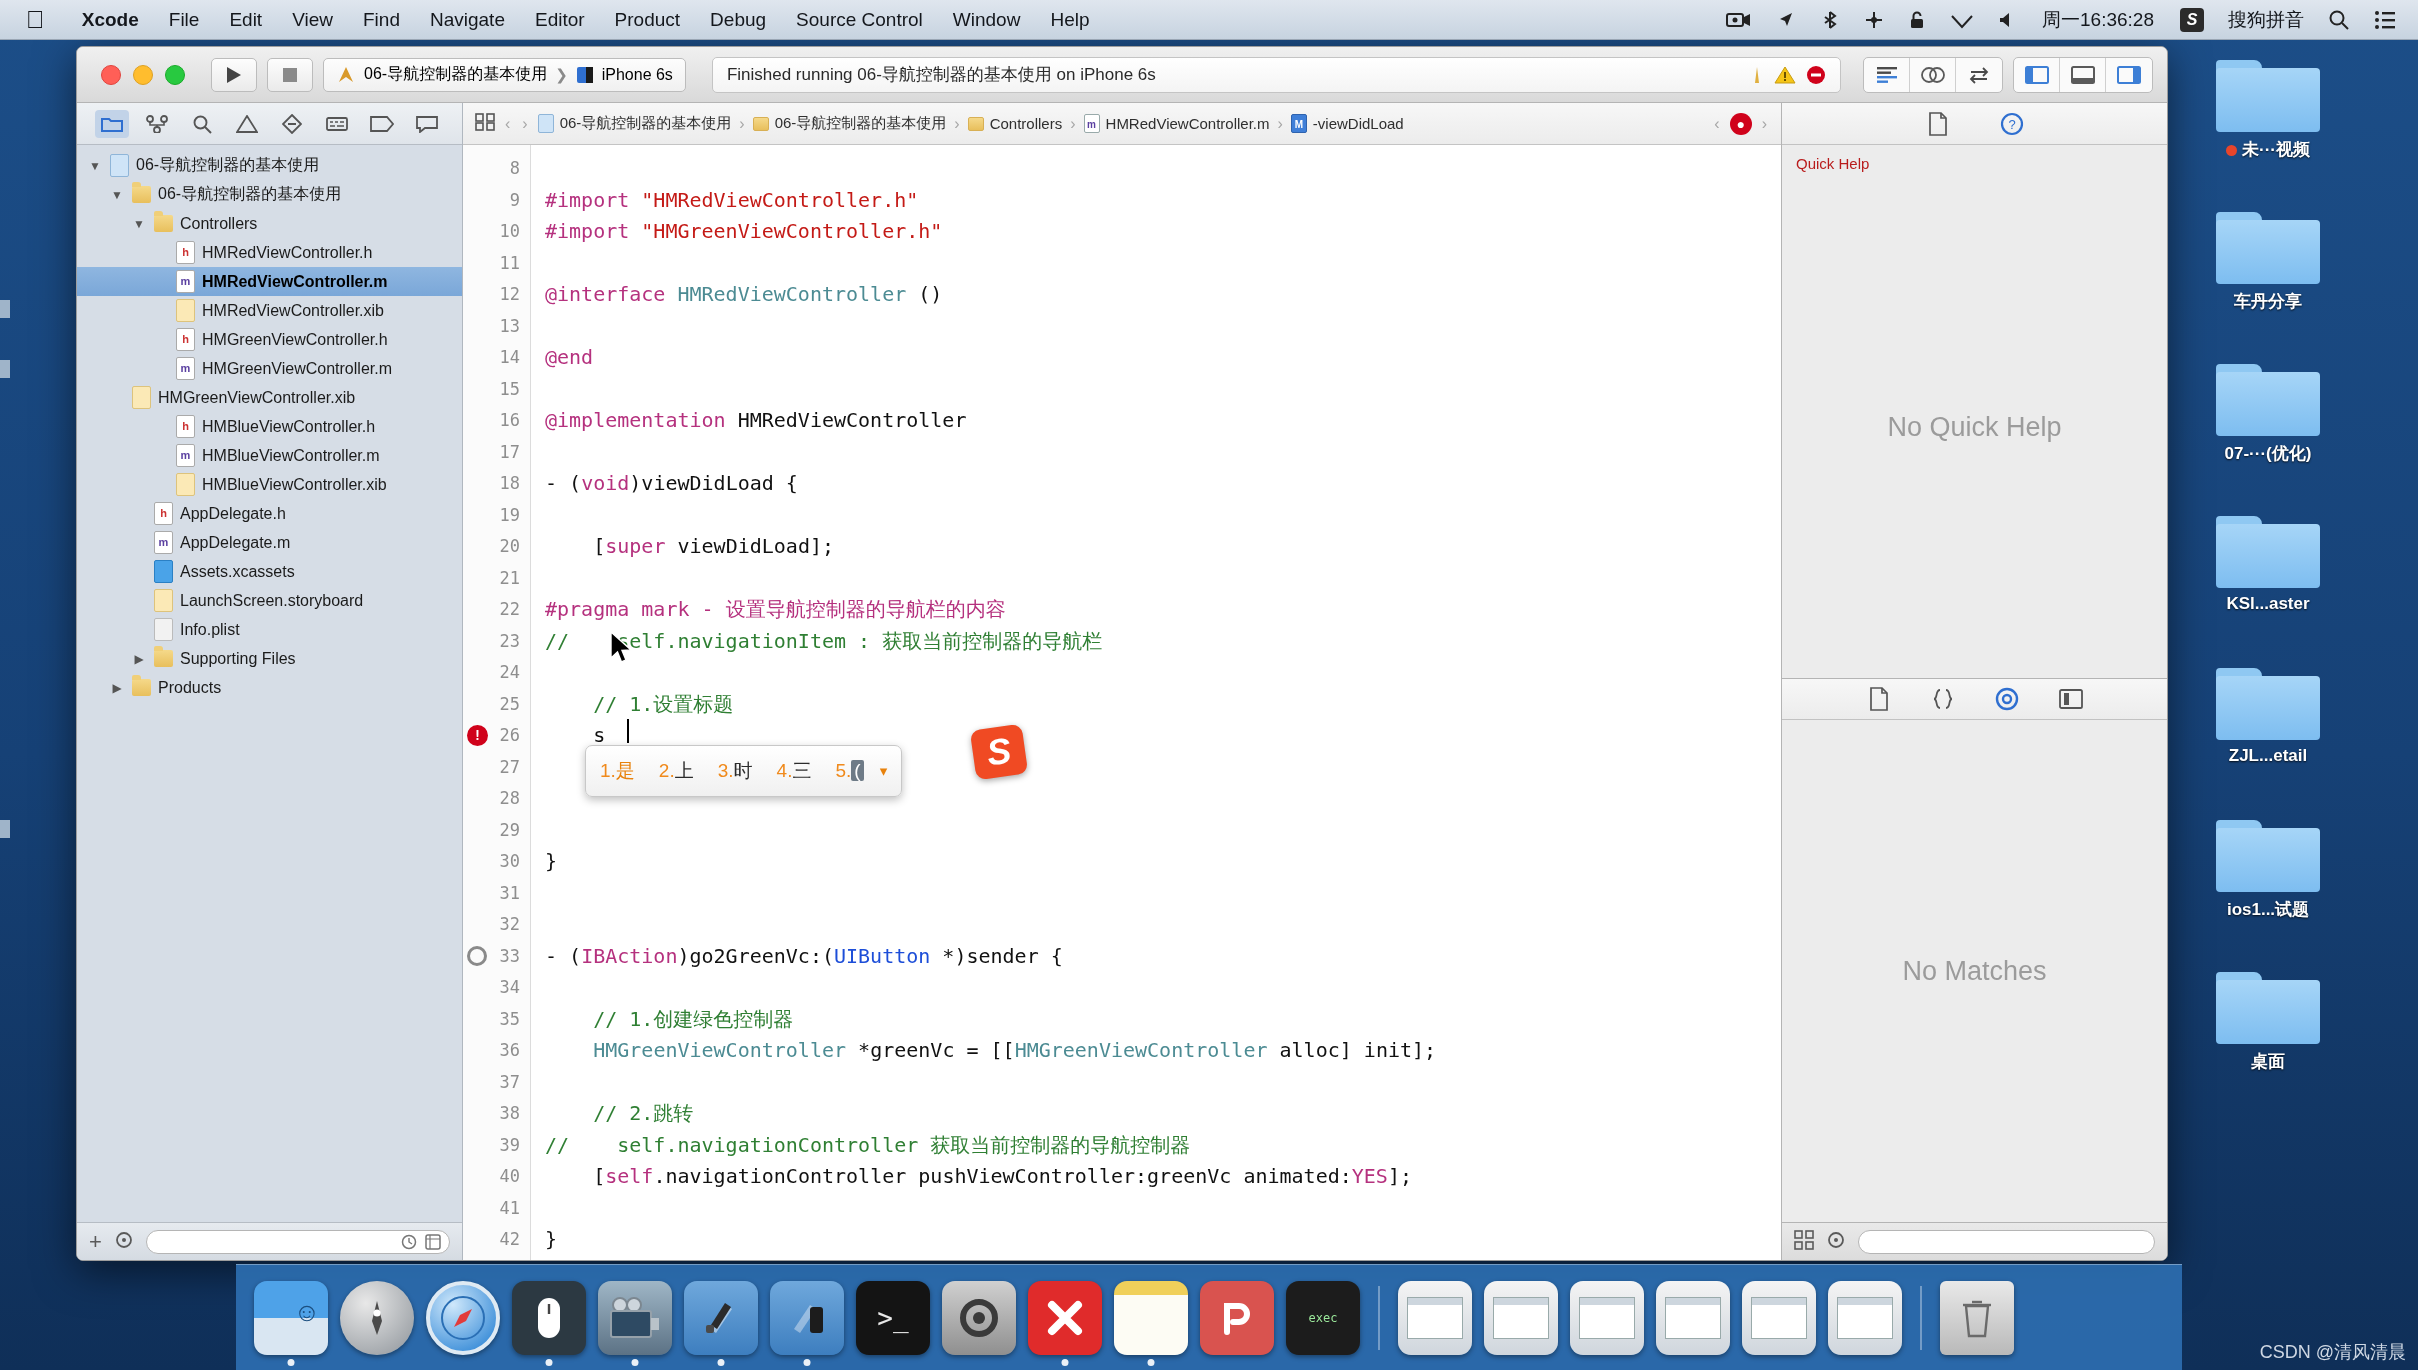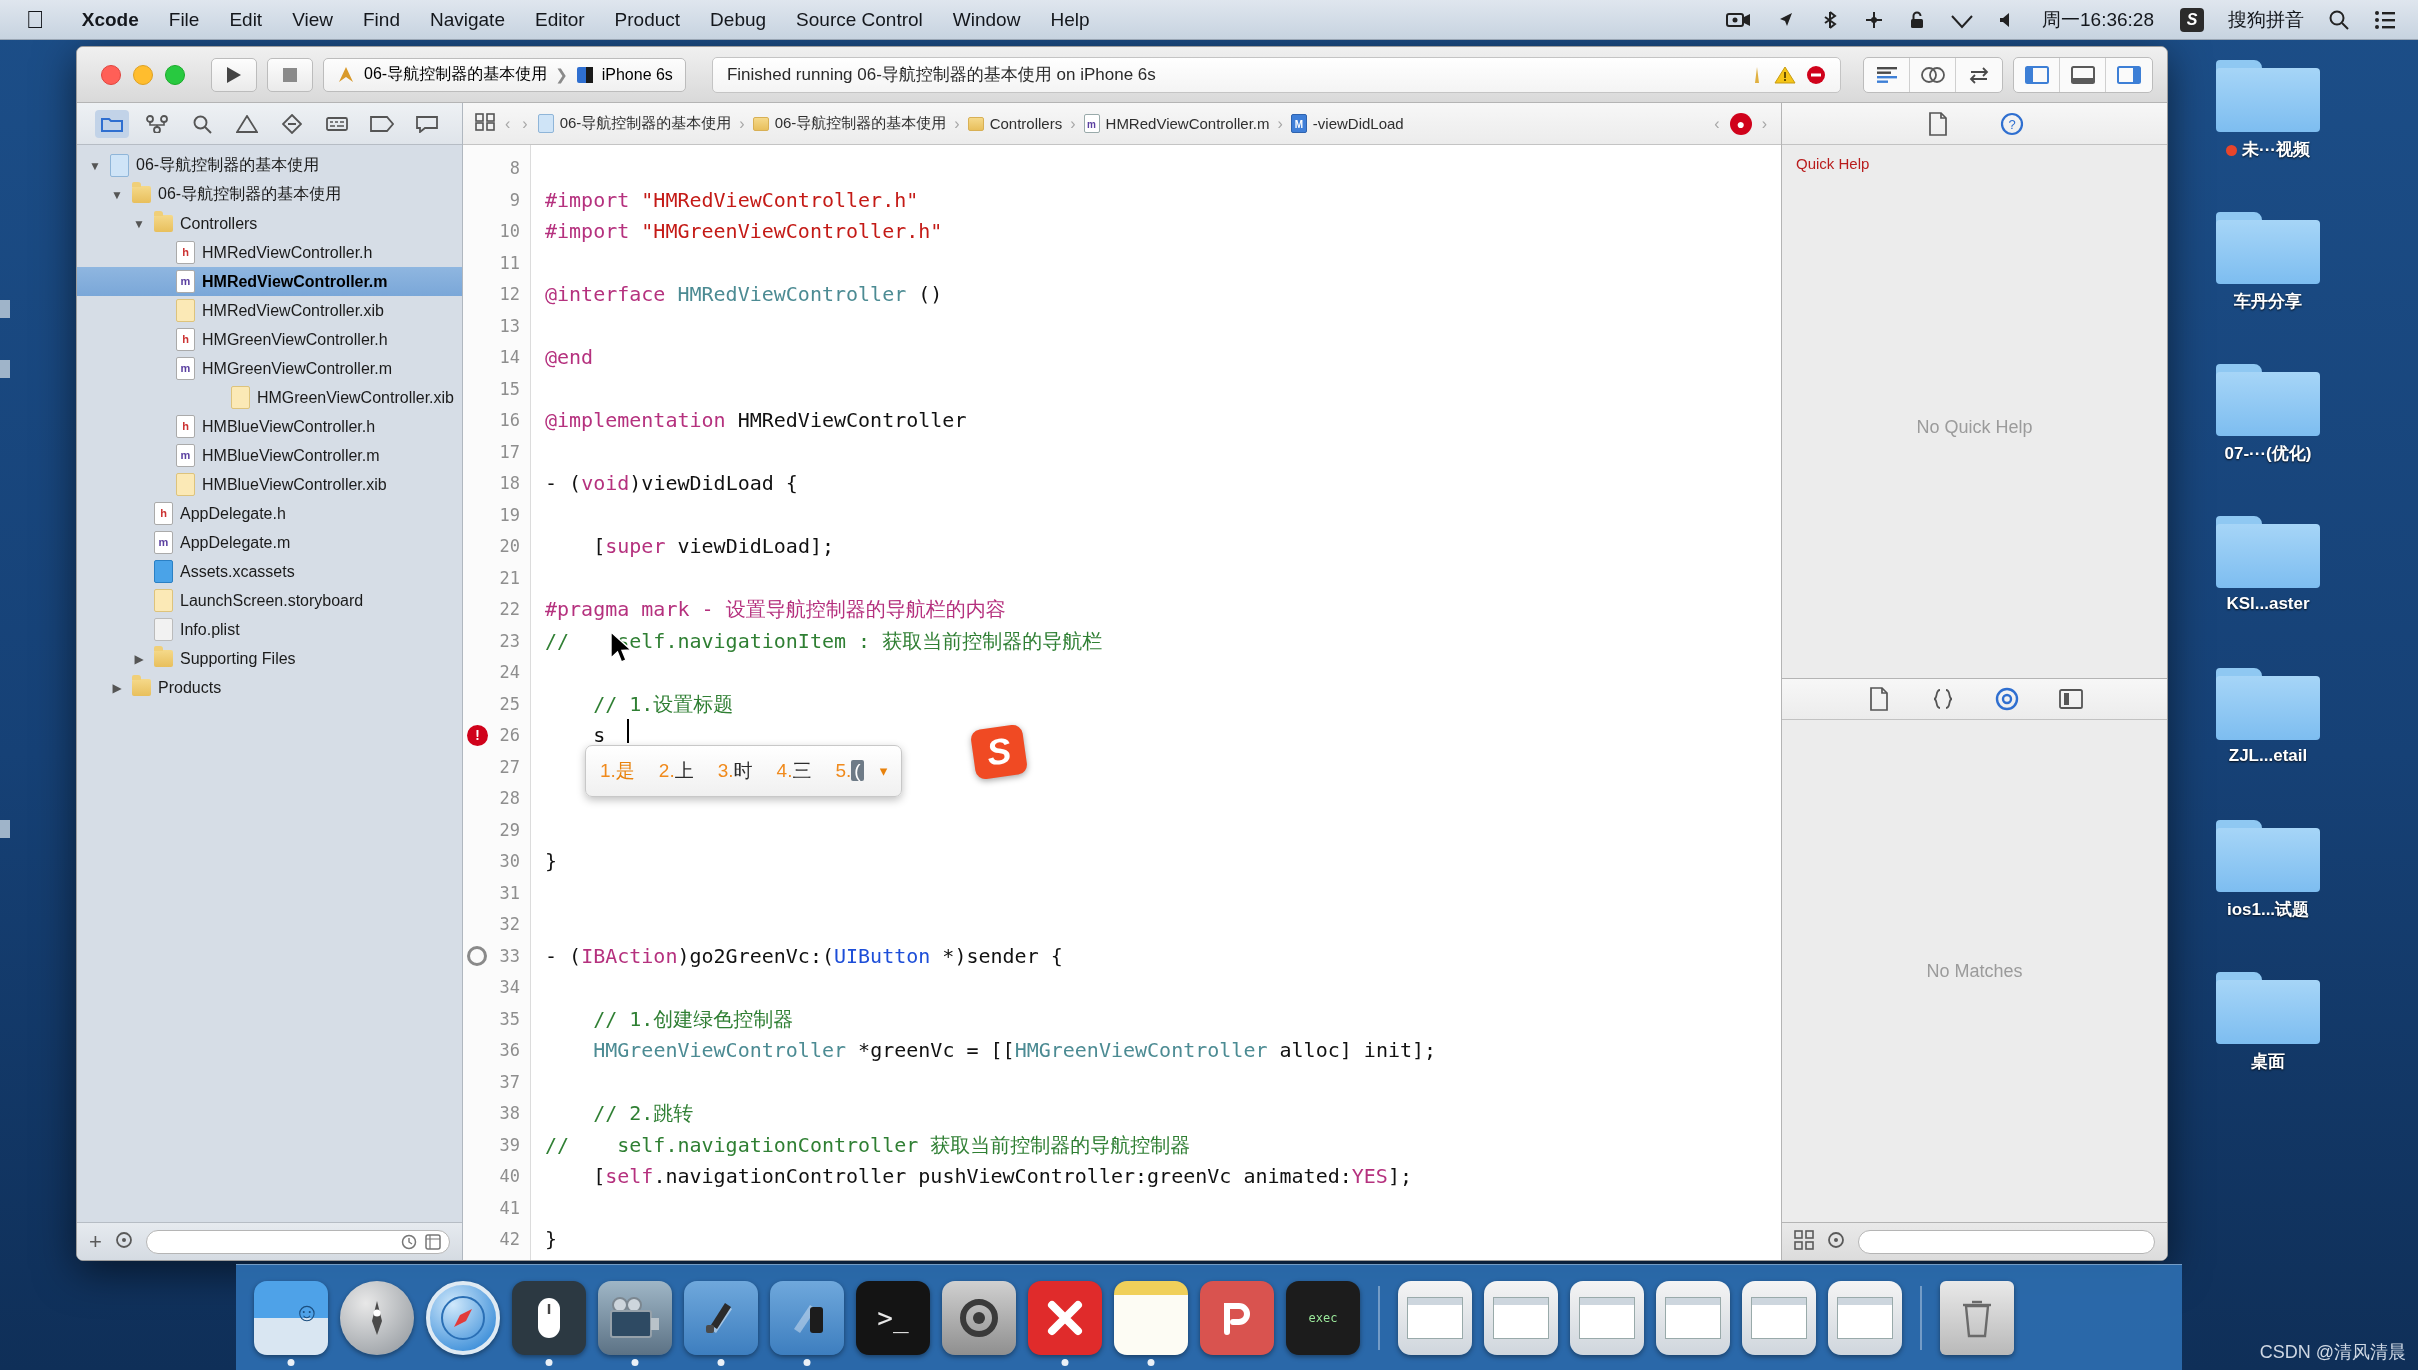--- a/index.html
+++ b/index.html
@@ -251,21 +251,21 @@
     border-left:1px solid #b4b4b4; display:flex; flex-direction:column;
   }
   .insp-tabs {
     height: 42px; display:flex; align-items:center; justify-content:center; gap: 44px;
     background: linear-gradient(180deg,#f7f7f7,#ececec);
     border-bottom:1px solid #c2c2c2;
   }
   .insp-tab { width:30px; height:28px; display:flex; align-items:center; justify-content:center; }
   .insp-title { font-size:15px; font-weight:normal; color:#b91c1c; padding: 10px 14px 4px; }
   .insp-empty { flex:1; display:flex; align-items:center; justify-content:center;
-                font-size: 18px; color:#9b9b9b; }
+                font-size: 27px; color:#9b9b9b; }
   .insp-split { border-top:1px solid #b4b4b4; }
   .insp-footer {
     height: 38px; border-top:1px solid #b4b4b4;
     background: linear-gradient(180deg,#e9e9e9,#dcdcdc);
     display:flex; align-items:center; gap:12px; padding: 0 12px;
   }
   .insp-footer .filter {
     flex:1; height:24px; background:#fff; border:1px solid #b5b5b5; border-radius:12px;
   }
 
@@ -659,21 +659,21 @@
           <div class="tree-row" style="padding-left: 76px;">
             <span class="tw"></span>
             <span class="ficon doc h">h</span>
             <span>HMGreenViewController.h</span>
           </div>
           <div class="tree-row" style="padding-left: 76px;">
             <span class="tw"></span>
             <span class="ficon doc m">m</span>
             <span>HMGreenViewController.m</span>
           </div>
-          <div class="tree-row" style="padding-left: 76px; justify-content: flex-end;">
+          <div class="tree-row" style="padding-left: 32px;">
             <span class="tw"></span>
             <span class="ficon doc xib"></span>
             <span>HMGreenViewController.xib</span>
           </div>
           <div class="tree-row" style="padding-left: 76px;">
             <span class="tw"></span>
             <span class="ficon doc h">h</span>
             <span>HMBlueViewController.h</span>
           </div>
           <div class="tree-row" style="padding-left: 76px;">

